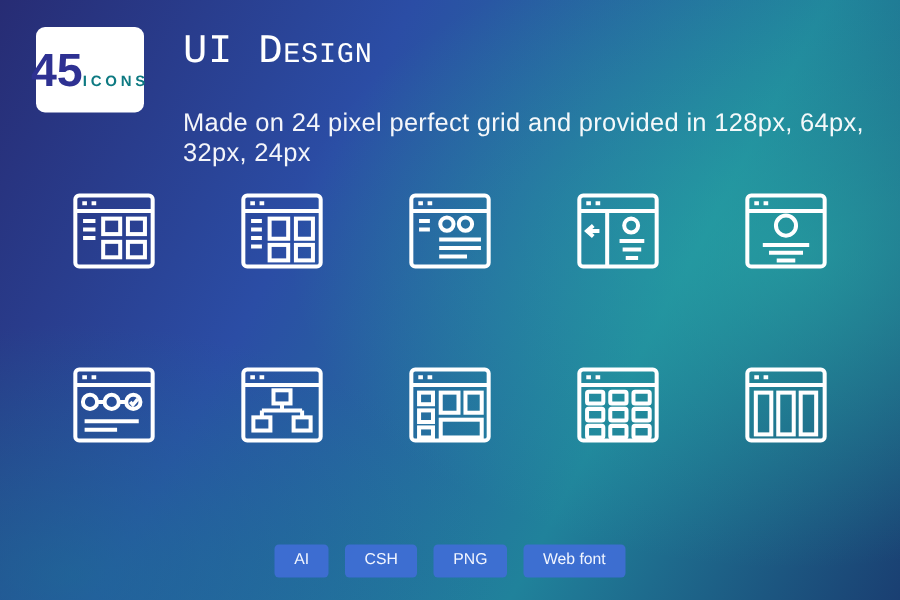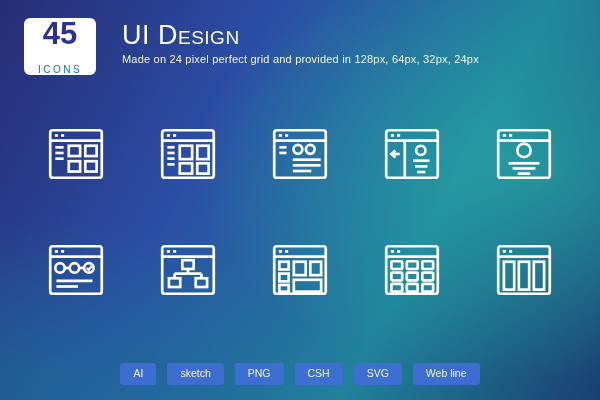--- a/index.html
+++ b/index.html
@@ -11,30 +11,30 @@
     background:
       radial-gradient(90% 85% at 88% 42%, rgba(41,180,168,.55), rgba(41,180,168,0) 62%),
       radial-gradient(80% 70% at 8% 96%, rgba(21,128,142,.45), rgba(21,128,142,0) 60%),
       linear-gradient(118deg, #272c74 0%, #2b4da5 34%, #20829b 68%, #1a3f72 100%);
   }
 
   .header { position:absolute; top:18px; left:24px; display:flex; gap:26px; align-items:flex-start; }
 
   .badge {
     background:#ffffff; border-radius:6px; width:72px; height:57px;
-    display:flex; flex-direction:column; align-items:center; justify-content:center;
+    display:flex; flex-direction:row; align-items:center; justify-content:center;
   }
   .badge-count { font-size:31px; font-weight:bold; color:#2e3192; line-height:1; }
-  .badge-label { font-size:10px; font-weight:normal; color:#0e7a82; letter-spacing:2.5px; margin-top:15px; }
+  .badge-label { font-size:10px; font-weight:bold; color:#0e7a82; letter-spacing:2.5px; margin-top:15px; }
 
   .titles { padding-top:2px; color:#ffffff; }
   .title-row { display:flex; align-items:baseline; gap:8px; }
-  .title { font-variant:small-caps; font-size:27px; letter-spacing:.5px; font-weight:normal; }
+  .title { font-variant:small-caps; font-size:27px; letter-spacing:.5px; font-weight:normal;font-family:Liberation Mono, monospace; }
   .title-note { font-variant:small-caps; font-size:15px; font-weight:normal; }
-  .tagline { margin-top:2px; font-size:11px; color:rgba(255,255,255,.95); letter-spacing:.2px; }
+  .tagline { margin-top:22px; font-size:17px; color:rgba(255,255,255,.95); letter-spacing:.2px; }
 
   .icon-grid {
     position:absolute; top:121px; left:0; width:100%;
     display:grid; grid-template-columns:repeat(5, 66px);
     column-gap:46px; row-gap:50px; justify-content:center;
   }
   .icon-cell svg { display:block; width:66px; height:66px; }
 
   .tag-row {
     position:absolute; left:0; bottom:15px; width:100%;
@@ -199,20 +199,18 @@
         <rect x="12.5" y="24" width="10" height="27"></rect>
         <rect x="27" y="24" width="10" height="27"></rect>
         <rect x="41.5" y="24" width="10" height="27"></rect>
       </svg>
     </div>
 
   </div>
 
   <div class="tag-row">
     <span class="tag">AI</span>
-    <span class="tag">sketch</span>
+    <span class="tag">CSH</span>
     <span class="tag">PNG</span>
-    <span class="tag">CSH</span>
-    <span class="tag">SVG</span>
-    <span class="tag">Web line</span>
+    <span class="tag">Web font</span>
   </div>
 
 </div>
 
 </body></html>

